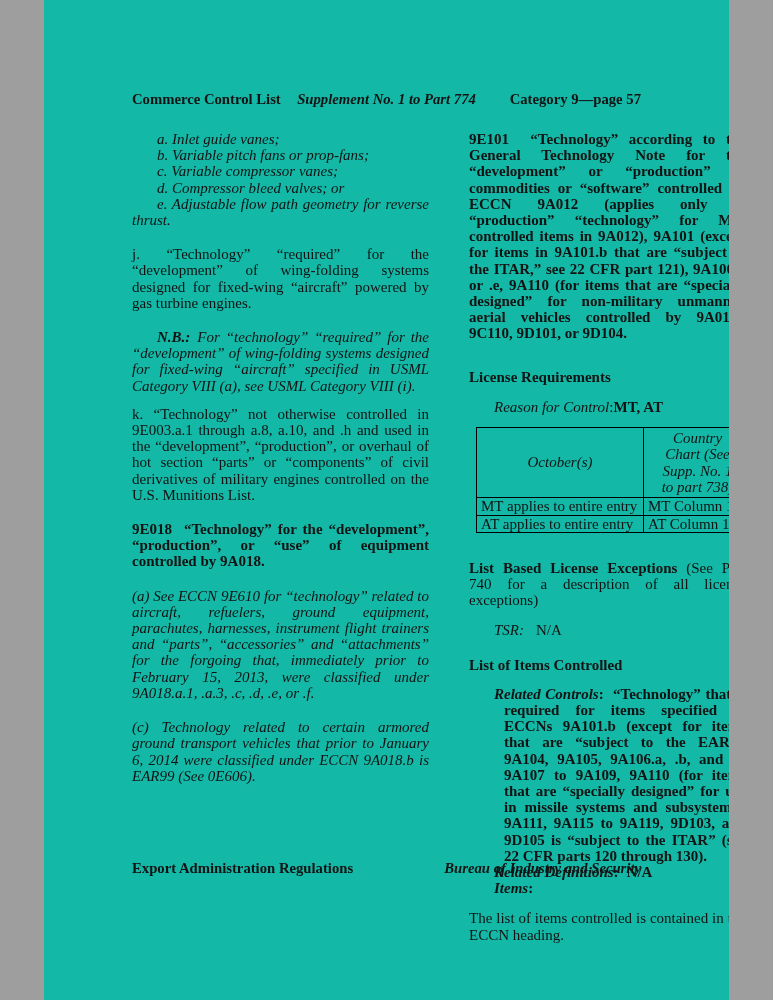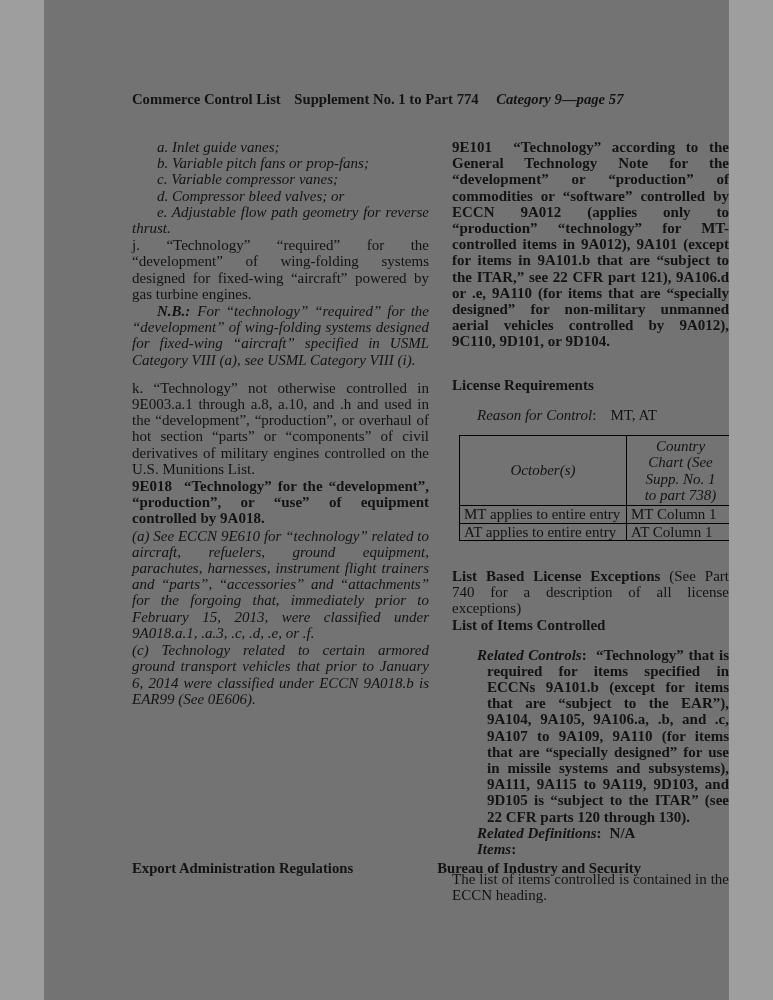--- a/index.html
+++ b/index.html
@@ -1,50 +1,50 @@
 <!DOCTYPE html>
 <html><head>
 <meta charset="utf-8">
 <style>
   html,body{margin:0;padding:0;background:#9e9e9e;}
   .page{
     position:relative;
     width:685px;height:1000px;
-    background:#737373;
+    background:#14b8a6;
     margin:0 auto;
     font-family:"Liberation Serif","DejaVu Serif",serif;
     color:#131313;
     font-size:15px;
     line-height:16.2px;
     overflow:hidden;
   }
   
   .run{position:absolute;left:88px;right:88px;display:flex;align-items:baseline;font-weight:bold;font-size:14.7px;}
   .run-header{top:91px;}
   .run-footer{top:860px;}
   .run .l{flex:1;text-align:left;}
-  .run .c{flex:none;text-align:center;}
-  .run .r{flex:1;text-align:center;font-style:italic;}
+  .run .c{flex:none;text-align:center;font-style:italic;}
+  .run .r{flex:1;text-align:right;}
   
-  .columns{position:absolute;top:139px;left:88px;display:flex;gap:23px;}
+  .columns{position:absolute;top:131px;left:88px;display:flex;gap:40px;}
   .col-left{width:297px;flex:none;}
   .col-right{width:277px;flex:none;}
   p{margin:12px 0 0 0;}
   .j{text-align:justify;}
   .it{font-style:italic;}
   .b{font-weight:bold;}
   .bi{font-weight:bold;font-style:italic;}
   .ind{text-indent:25px;}
   .list p{margin:0;}
   .gap7{margin-left:7px;}
   .gap8{margin-left:8px;}
   .gap12{margin-left:12px;}
-  .gap14{margin-left:14px;}
+  .gap14{margin-left:0;font-weight:bold;}
   .mt14{margin-top:14px;}
-  .mt16{margin-top:1px;}
+  .mt16{margin-top:18px;}
   .mt17{margin-top:27px;}
   
   table.lic{border-collapse:collapse;margin:12px 0 0 7px;table-layout:fixed;width:275px;font-size:15px;line-height:16.3px;}
   table.lic th,table.lic td{border:1px solid #000;}
   table.lic th{font-weight:normal;font-style:italic;text-align:center;vertical-align:middle;padding:2px 12px;}
   table.lic td{padding:0 4px;white-space:nowrap;overflow:hidden;font-family:Liberation Serif, serif;}
   col.c1{width:167px;} col.c2{width:108px;}
   
   .rel-block{margin:13px 0 0 25px;}
   .rel-block p{margin:0;font-weight:bold;}
@@ -100,20 +100,21 @@
             <td>MT Column 1</td>
           </tr>
           <tr>
             <td>AT applies to entire entry</td>
             <td>AT Column 1</td>
           </tr>
         </tbody>
       </table>
 
       <p class="j mt17"><span class="b">List Based License Exceptions</span><span> (See Part 740 for a description of all license exceptions)</span></p>
+      <p class="ind25 mt14"><span class="it">TSR:</span><span class="gap12">N/A</span></p>
       <p class="b mt16">List of Items Controlled</p>
 
       <div class="rel-block">
         <p class="j hang"><span class="it">Related Controls</span><span>:&nbsp; “Technology” that is required for items specified in ECCNs 9A101.b (except for items that are “subject to the EAR”), 9A104, 9A105, 9A106.a, .b, and .c, 9A107 to 9A109, 9A110 (for items that are “specially designed” for use in missile systems and subsystems), 9A111, 9A115 to 9A119, 9D103, and 9D105 is “subject to the ITAR” (see 22 CFR parts 120 through 130).</span></p>
         <p><span class="it">Related Definitions</span><span>:</span><span class="gap8">N/A</span></p>
         <p><span class="it">Items</span><span>:</span></p>
       </div>
 
       <p class="j mt14">The list of items controlled is contained in the ECCN heading.</p>
     </section>

